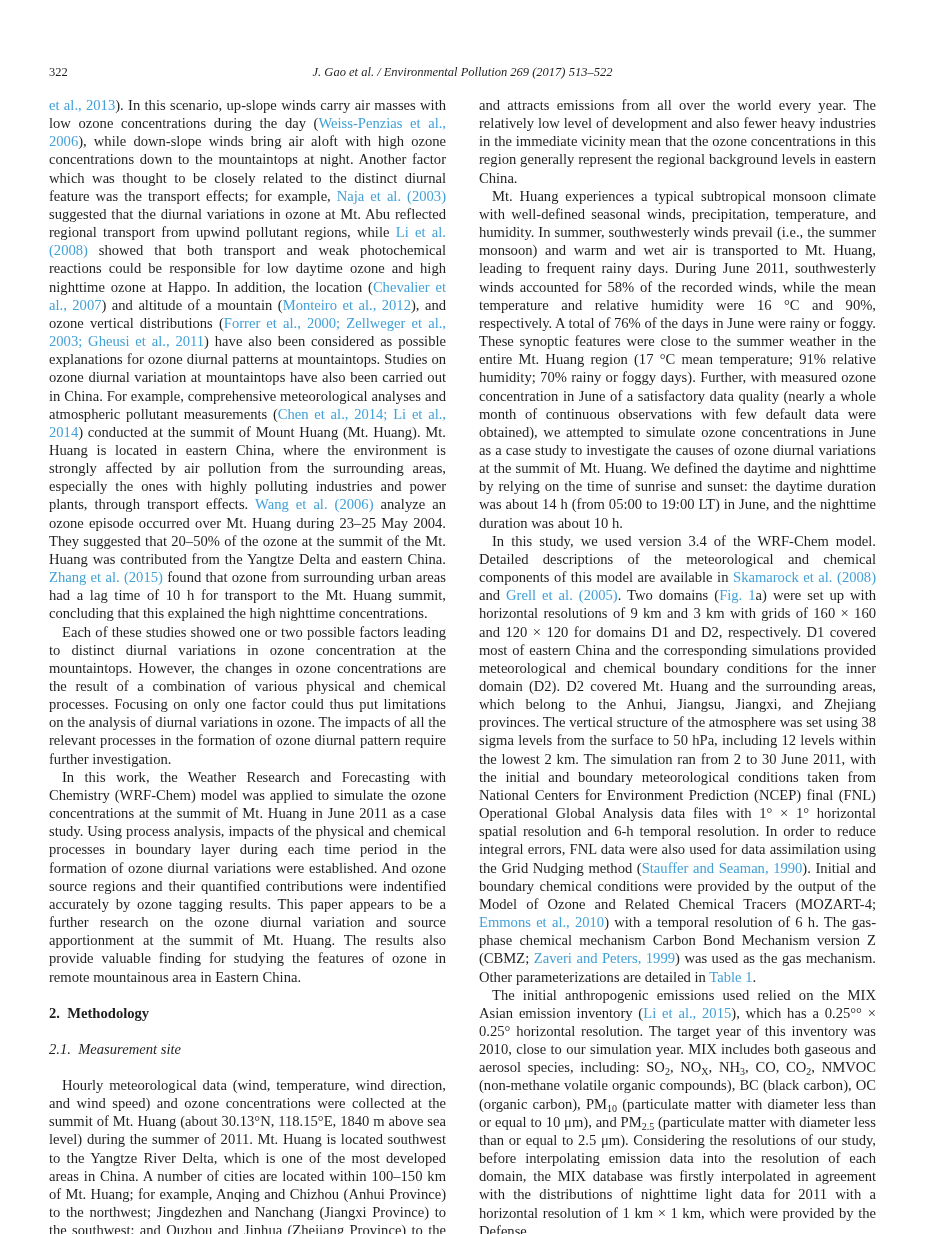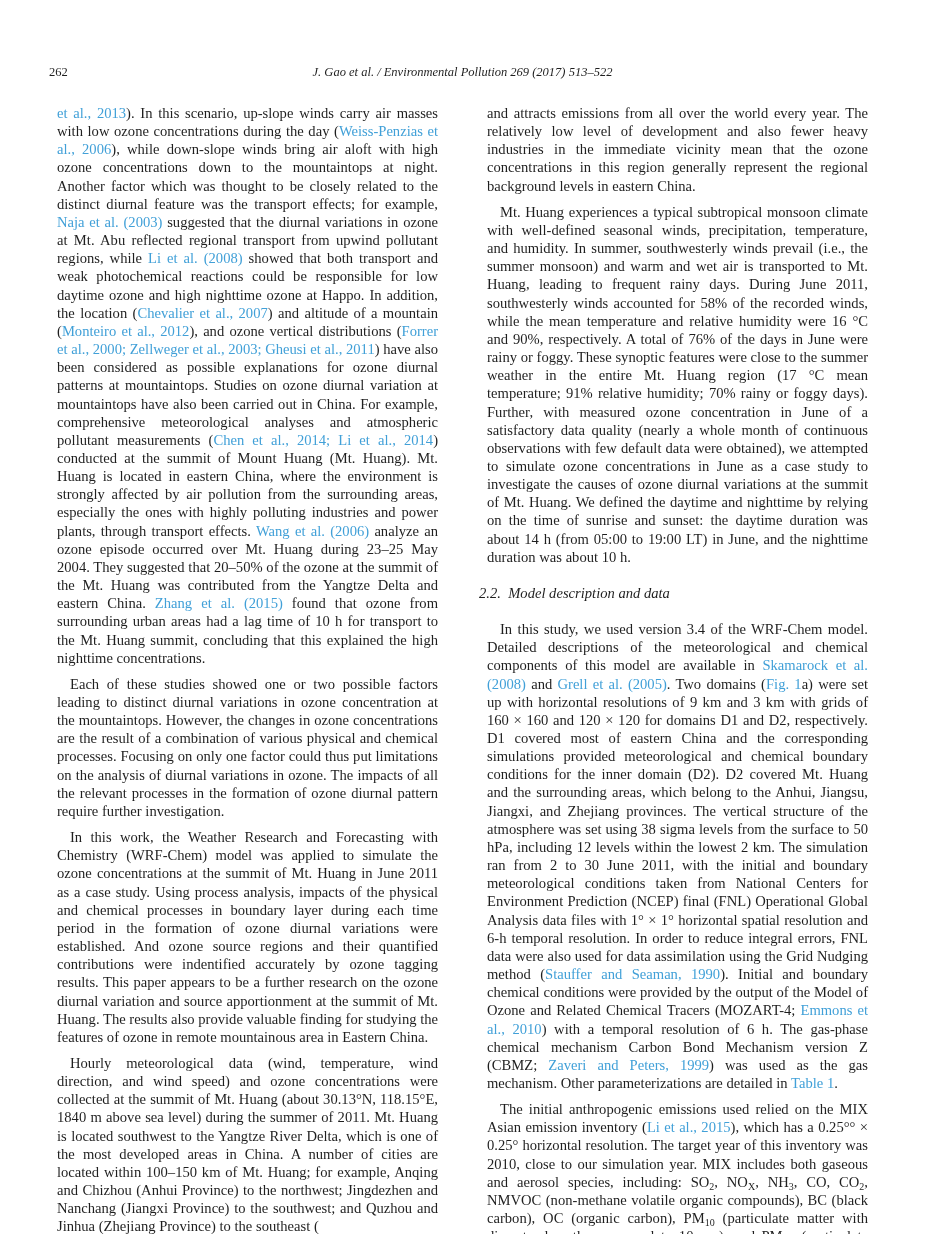--- a/index.html
+++ b/index.html
@@ -40,21 +40,21 @@
     gap:33px;
   }
   .col{
     width:397px;
     font-size:14.6px;
     line-height:18.15px;
     text-align:justify;
     text-justify:inter-word;
   }
   .col p{
-    margin:8px;
+    margin:0;
     text-indent:13px;
   }
   .col p.no-indent{text-indent:0;}
   .col h2{
     font-size:14.6px;
     font-weight:bold;
     font-style:normal;
     text-align:left;
     margin:18px 0 18px 0;
     text-indent:0;
@@ -79,33 +79,34 @@
     position:relative;
     top:3px;
   }
 </style>
 </head>
 <body>
 
 <div class="sheet" style="color: rgb(31, 31, 31);">
 
   <header class="running-head">
-    <span class="page-number">262</span>
+    <span class="page-number">322</span>
     <span class="running-title">J. Gao et al. / Environmental Pollution 269 (2017) 513–522</span>
   </header>
 
   <main class="columns">
     <section class="col" id="col-left">
         <p class="no-indent"><a class="cite-link" style="color: rgb(65, 160, 216);">et al., 2013</a><span>). In this scenario, up-slope winds carry air masses with low ozone concentrations during the day (</span><a class="cite-link" style="color: rgb(65, 160, 216);">Weiss-Penzias et al., 2006</a><span>), while down-slope winds bring air aloft with high ozone concentrations down to the mountaintops at night. Another factor which was thought to be closely related to the distinct diurnal feature was the transport effects; for example, </span><a class="cite-link" style="color: rgb(65, 160, 216);">Naja et al. (2003)</a><span> suggested that the diurnal variations in ozone at Mt. Abu reflected regional transport from upwind pollutant regions, while </span><a class="cite-link" style="color: rgb(65, 160, 216);">Li et al. (2008)</a><span> showed that both transport and weak photochemical reactions could be responsible for low daytime ozone and high nighttime ozone at Happo. In addition, the location (</span><a class="cite-link" style="color: rgb(65, 160, 216);">Chevalier et al., 2007</a><span>) and altitude of a mountain (</span><a class="cite-link" style="color: rgb(65, 160, 216);">Monteiro et al., 2012</a><span>), and ozone vertical distributions (</span><a class="cite-link" style="color: rgb(65, 160, 216);">Forrer et al., 2000; Zellweger et al., 2003; Gheusi et al., 2011</a><span>) have also been considered as possible explanations for ozone diurnal patterns at mountaintops. Studies on ozone diurnal variation at mountaintops have also been carried out in China. For example, comprehensive meteorological analyses and atmospheric pollutant measurements (</span><a class="cite-link" style="color: rgb(65, 160, 216);">Chen et al., 2014; Li et al., 2014</a><span>) conducted at the summit of Mount Huang (Mt. Huang). Mt. Huang is located in eastern China, where the environment is strongly affected by air pollution from the surrounding areas, especially the ones with highly polluting industries and power plants, through transport effects. </span><a class="cite-link" style="color: rgb(65, 160, 216);">Wang et al. (2006)</a><span> analyze an ozone episode occurred over Mt. Huang during 23–25 May 2004. They suggested that 20–50% of the ozone at the summit of the Mt. Huang was contributed from the Yangtze Delta and eastern China. </span><a class="cite-link" style="color: rgb(65, 160, 216);">Zhang et al. (2015)</a><span> found that ozone from surrounding urban areas had a lag time of 10 h for transport to the Mt. Huang summit, concluding that this explained the high nighttime concentrations.</span></p>
         <p><span>Each of these studies showed one or two possible factors leading to distinct diurnal variations in ozone concentration at the mountaintops. However, the changes in ozone concentrations are the result of a combination of various physical and chemical processes. Focusing on only one factor could thus put limitations on the analysis of diurnal variations in ozone. The impacts of all the relevant processes in the formation of ozone diurnal pattern require further investigation.</span></p>
         <p><span>In this work, the Weather Research and Forecasting with Chemistry (WRF-Chem) model was applied to simulate the ozone concentrations at the summit of Mt. Huang in June 2011 as a case study. Using process analysis, impacts of the physical and chemical processes in boundary layer during each time period in the formation of ozone diurnal variations were established. And ozone source regions and their quantified contributions were indentified accurately by ozone tagging results. This paper appears to be a further research on the ozone diurnal variation and source apportionment at the summit of Mt. Huang. The results also provide valuable finding for studying the features of ozone in remote mountainous area in Eastern China.</span></p>
+        <h2>2.&nbsp; Methodology</h2>
+        <h3>2.1.&nbsp; Measurement site</h3>
         <p><span>Hourly meteorological data (wind, temperature, wind direction, and wind speed) and ozone concentrations were collected at the summit of Mt. Huang (about 30.13°N, 118.15°E, 1840 m above sea level) during the summer of 2011. Mt. Huang is located southwest to the Yangtze River Delta, which is one of the most developed areas in China. A number of cities are located within 100–150 km of Mt. Huang; for example, Anqing and Chizhou (Anhui Province) to the northwest; Jingdezhen and Nanchang (Jiangxi Province) to the southwest; and Quzhou and Jinhua (Zhejiang Province) to the southeast (</span></p>
       </section>
     <section class="col" id="col-right">
         <p class="no-indent"><span>and attracts emissions from all over the world every year. The relatively low level of development and also fewer heavy industries in the immediate vicinity mean that the ozone concentrations in this region generally represent the regional background levels in eastern China.</span></p>
         <p><span>Mt. Huang experiences a typical subtropical monsoon climate with well-defined seasonal winds, precipitation, temperature, and humidity. In summer, southwesterly winds prevail (i.e., the summer monsoon) and warm and wet air is transported to Mt. Huang, leading to frequent rainy days. During June 2011, southwesterly winds accounted for 58% of the recorded winds, while the mean temperature and relative humidity were 16 °C and 90%, respectively. A total of 76% of the days in June were rainy or foggy. These synoptic features were close to the summer weather in the entire Mt. Huang region (17 °C mean temperature; 91% relative humidity; 70% rainy or foggy days). Further, with measured ozone concentration in June of a satisfactory data quality (nearly a whole month of continuous observations with few default data were obtained), we attempted to simulate ozone concentrations in June as a case study to investigate the causes of ozone diurnal variations at the summit of Mt. Huang. We defined the daytime and nighttime by relying on the time of sunrise and sunset: the daytime duration was about 14 h (from 05:00 to 19:00 LT) in June, and the nighttime duration was about 10 h.</span></p>
-        <h3>2.2.&nbsp; Model description and data</h3>
         <p><span>In this study, we used version 3.4 of the WRF-Chem model. Detailed descriptions of the meteorological and chemical components of this model are available in </span><a class="cite-link" style="color: rgb(65, 160, 216);">Skamarock et al. (2008)</a><span> and </span><a class="cite-link" style="color: rgb(65, 160, 216);">Grell et al. (2005)</a><span>. Two domains (</span><a class="cite-link" style="color: rgb(65, 160, 216);">Fig. 1</a><span>a) were set up with horizontal resolutions of 9 km and 3 km with grids of 160 × 160 and 120 × 120 for domains D1 and D2, respectively. D1 covered most of eastern China and the corresponding simulations provided meteorological and chemical boundary conditions for the inner domain (D2). D2 covered Mt. Huang and the surrounding areas, which belong to the Anhui, Jiangsu, Jiangxi, and Zhejiang provinces. The vertical structure of the atmosphere was set using 38 sigma levels from the surface to 50 hPa, including 12 levels within the lowest 2 km. The simulation ran from 2 to 30 June 2011, with the initial and boundary meteorological conditions taken from National Centers for Environment Prediction (NCEP) final (FNL) Operational Global Analysis data files with 1° × 1° horizontal spatial resolution and 6-h temporal resolution. In order to reduce integral errors, FNL data were also used for data assimilation using the Grid Nudging method (</span><a class="cite-link" style="color: rgb(65, 160, 216);">Stauffer and Seaman, 1990</a><span>). Initial and boundary chemical conditions were provided by the output of the Model of Ozone and Related Chemical Tracers (MOZART-4; </span><a class="cite-link" style="color: rgb(65, 160, 216);">Emmons et al., 2010</a><span>) with a temporal resolution of 6 h. The gas-phase chemical mechanism Carbon Bond Mechanism version Z (CBMZ; </span><a class="cite-link" style="color: rgb(65, 160, 216);">Zaveri and Peters, 1999</a><span>) was used as the gas mechanism. Other parameterizations are detailed in </span><a class="cite-link" style="color: rgb(65, 160, 216);">Table 1</a><span>.</span></p>
         <p><span>The initial anthropogenic emissions used relied on the MIX Asian emission inventory (</span><a class="cite-link" style="color: rgb(65, 160, 216);">Li et al., 2015</a><span>), which has a 0.25°° × 0.25° horizontal resolution. The target year of this inventory was 2010, close to our simulation year. MIX includes both gaseous and aerosol species, including: SO</span><sub class="chem">2</sub><span>, NO</span><sub class="chem">X</sub><span>, NH</span><sub class="chem">3</sub><span>, CO, CO</span><sub class="chem">2</sub><span>, NMVOC (non-methane volatile organic compounds), BC (black carbon), OC (organic carbon), PM</span><sub class="chem">10</sub><span> (particulate matter with diameter less than or equal to 10 μm), and PM</span><sub class="chem">2.5</sub><span> (particulate matter with diameter less than or equal to 2.5 μm). Considering the resolutions of our study, before interpolating emission data into the resolution of each domain, the MIX database was firstly interpolated in agreement with the distributions of nighttime light data for 2011 with a horizontal resolution of 1 km × 1 km, which were provided by the Defense</span></p>
       </section>
   </main>
 
 </div>
 
 </body></html>

